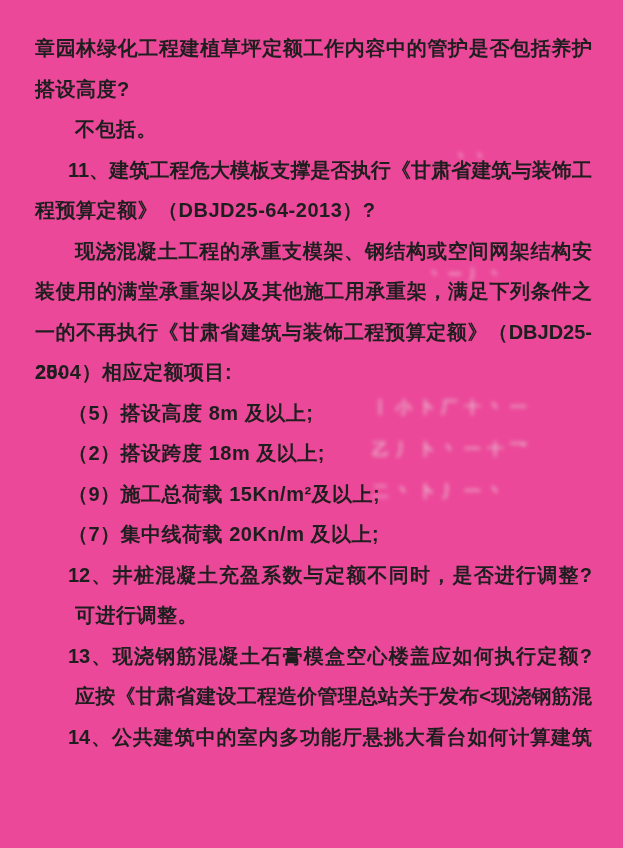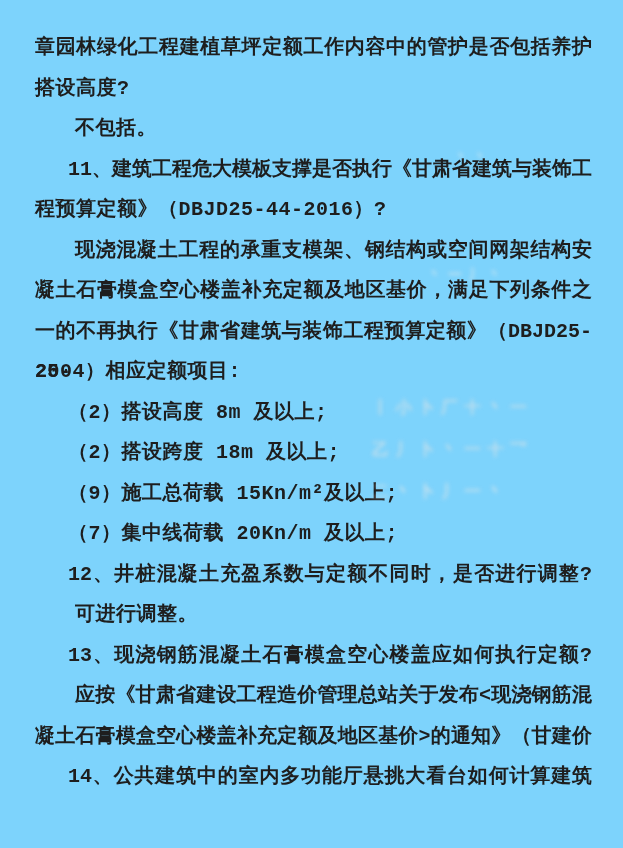--- a/index.html
+++ b/index.html
@@ -4,23 +4,23 @@
 <style>
   html, body {
     margin: 0;
     padding: 0;
     background: #ffffff;
   }
   .page {
     position: relative;
     width: 623px;
     height: 848px;
-    background: #7dd3fc;
+    background: #ec4899;
     overflow: hidden;
-    font-family: Liberation Mono, monospace;
+    font-family: Liberation Sans, sans-serif;
     color: #1e1e1e;
   }
   .content {
     position: absolute;
     left: 35px;
     top: 28px;
     width: 557px;
   }
   .line {
     height: 40.5px;
@@ -62,34 +62,33 @@
 </style>
 </head>
 <body>
 
 <div class="page">
   <div class="content">
     <div class="line just">章园林绿化工程建植草坪定额工作内容中的管护是否包括养护</div>
     <div class="line">搭设高度?</div>
     <div class="line ind">不包括。</div>
     <div class="line ind-num just">11、建筑工程危大模板支撑是否执行《甘肃省建筑与装饰工</div>
-    <div class="line">程预算定额》（DBJD25-44-2016）?</div>
+    <div class="line">程预算定额》（DBJD25-64-2013）?</div>
     <div class="line ind just">现浇混凝土工程的承重支模架、钢结构或空间网架结构安</div>
-    <div class="line just">凝土石膏模盒空心楼盖补充定额及地区基价，满足下列条件之</div>
+    <div class="line just">装使用的满堂承重架以及其他施工用承重架，满足下列条件之</div>
     <div class="line just">一的不再执行《甘肃省建筑与装饰工程预算定额》（DBJD25-25-</div>
     <div class="line">2004）相应定额项目:</div>
-    <div class="line ind-num">（2）搭设高度 8m 及以上;</div>
+    <div class="line ind-num">（5）搭设高度 8m 及以上;</div>
     <div class="line ind-num">（2）搭设跨度 18m 及以上;</div>
     <div class="line ind-num">（9）施工总荷载 15Kn/m²及以上;</div>
     <div class="line ind-num">（7）集中线荷载 20Kn/m 及以上;</div>
     <div class="line ind-num just">12、井桩混凝土充盈系数与定额不同时，是否进行调整?</div>
     <div class="line ind">可进行调整。</div>
     <div class="line ind-num just">13、现浇钢筋混凝土石膏模盒空心楼盖应如何执行定额?</div>
     <div class="line ind just">应按《甘肃省建设工程造价管理总站关于发布&lt;现浇钢筋混</div>
-    <div class="line just">凝土石膏模盒空心楼盖补充定额及地区基价&gt;的通知》（甘建价</div>
     <div class="line ind-num just">14、公共建筑中的室内多功能厅悬挑大看台如何计算建筑</div>
   </div>
 
   <div class="smudge smudge-a">丨小卜厂十丶一</div>
   <div class="smudge smudge-b">乙丿卜丶一十乛</div>
   <div class="smudge smudge-c">二丶卜丿一丶</div>
   <div class="smudge smudge-d">丶一丿丶</div>
   <div class="smudge smudge-e">丶丶</div>
 </div>
 

